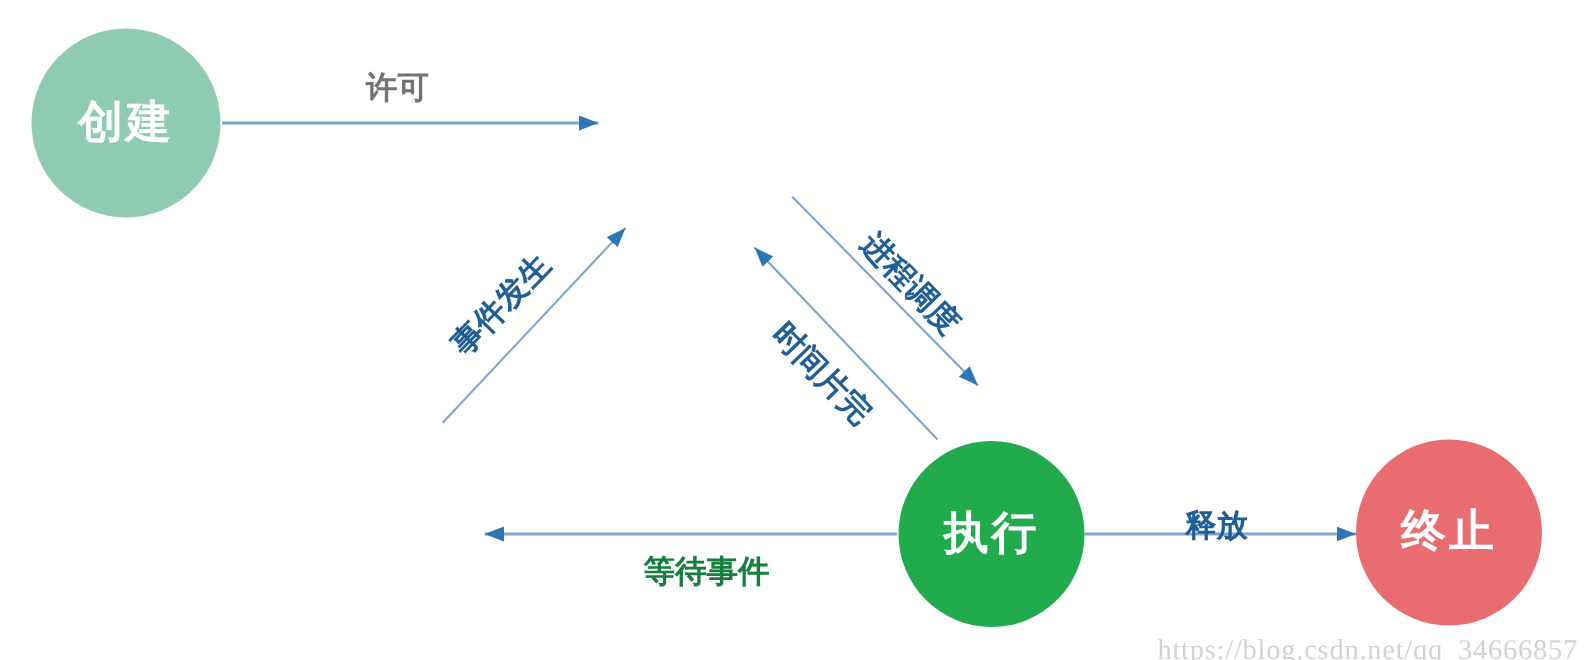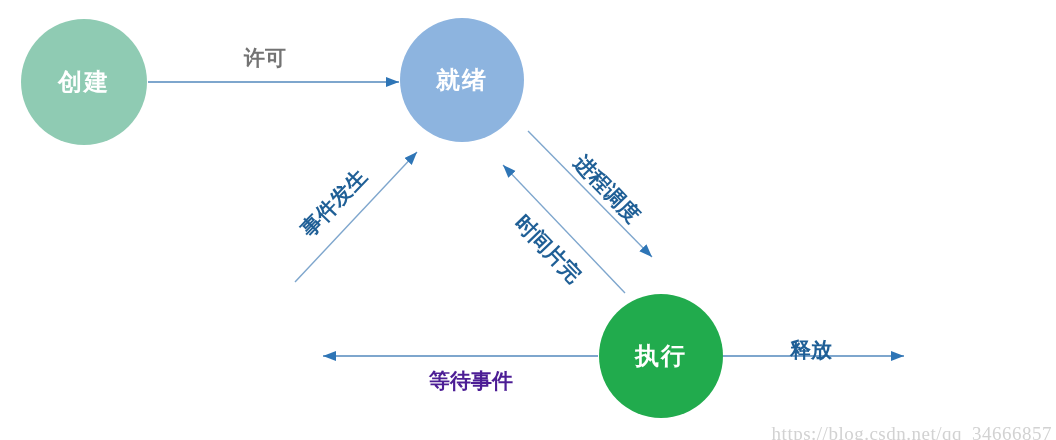--- a/index.html
+++ b/index.html
@@ -27,21 +27,21 @@
   }
   .node {
     position: absolute;
     border-radius: 50%;
     display: flex;
     align-items: center;
     justify-content: center;
   }
   .node span {
     color: #ffffff;
-    font-size: 24px;
+    font-size: 30px;
     font-weight: bold;
     letter-spacing: 2px;
     line-height: 1;
     user-select: none;
   }
   .node-create     { left: 21px;  top: 19px;  width: 126px; height: 126px; background: #8fcbb3; }
   .node-ready      { left: 400px; top: 18px;  width: 124px; height: 124px; background: #8db4df; }
   .node-blocked    { left: 197px; top: 294px; width: 124px; height: 124px; background: #f9b70d; }
   .node-running    { left: 599px; top: 294px; width: 124px; height: 124px; background: #21ab4d; }
   .node-terminated { left: 904px; top: 293px; width: 124px; height: 124px; background: #e96d70; }
@@ -86,29 +86,29 @@
     <line class="edge-line" x1="295" y1="282" x2="417" y2="152" stroke-width="1.4" marker-end="url(#arrow)" style="stroke: rgb(126, 166, 205);"></line>
     <line class="edge-line" x1="528" y1="131" x2="652" y2="257" stroke-width="1.4" marker-end="url(#arrow)" style="stroke: rgb(126, 166, 205);"></line>
     <line class="edge-line" x1="625" y1="293" x2="503" y2="165" stroke-width="1.4" marker-end="url(#arrow)" style="stroke: rgb(126, 166, 205);"></line>
     <line class="edge-line" x1="598" y1="356" x2="323" y2="356" stroke-width="2" marker-end="url(#arrow)" style="stroke: rgb(126, 166, 205);"></line>
     <line class="edge-line" x1="723" y1="356" x2="904" y2="356" stroke-width="2" marker-end="url(#arrow)" style="stroke: rgb(126, 166, 205);"></line>
   </svg>
 
   <div class="node node-create" style="background-color: rgb(143, 203, 179);">
     <span>创建</span>
   </div>
-  <div class="node node-ready" style="background-color: rgb(141, 180, 223);">
-    <span>就绪</span>
-  </div>
   <div class="node node-running" style="background-color: rgb(33, 171, 77);">
     <span>执行</span>
+  </div>
+  <div class="node node-terminated" style="background-color: rgb(233, 109, 112);">
+    <span>终止</span>
   </div>
 
   <span class="edge-label lbl-admit" style="color: #737373;">许可</span>
   <span class="edge-label lbl-event-occurs" style="color: rgb(31, 95, 150);">事件发生</span>
   <span class="edge-label lbl-scheduling" style="color: rgb(31, 95, 150);">进程调度</span>
   <span class="edge-label lbl-time-slice" style="color: rgb(31, 95, 150);">时间片完</span>
-  <span class="edge-label lbl-wait-event" style="color: #4c1d95;">等待事件</span>
+  <span class="edge-label lbl-wait-event" style="color: #15803d;">等待事件</span>
   <span class="edge-label lbl-release" style="color: rgb(31, 95, 150);">释放</span>
 
   <div class="watermark" style="color: rgb(210, 210, 210);">https://blog.csdn.net/qq_34666857</div>
 
 </div>
 
 </body></html>

